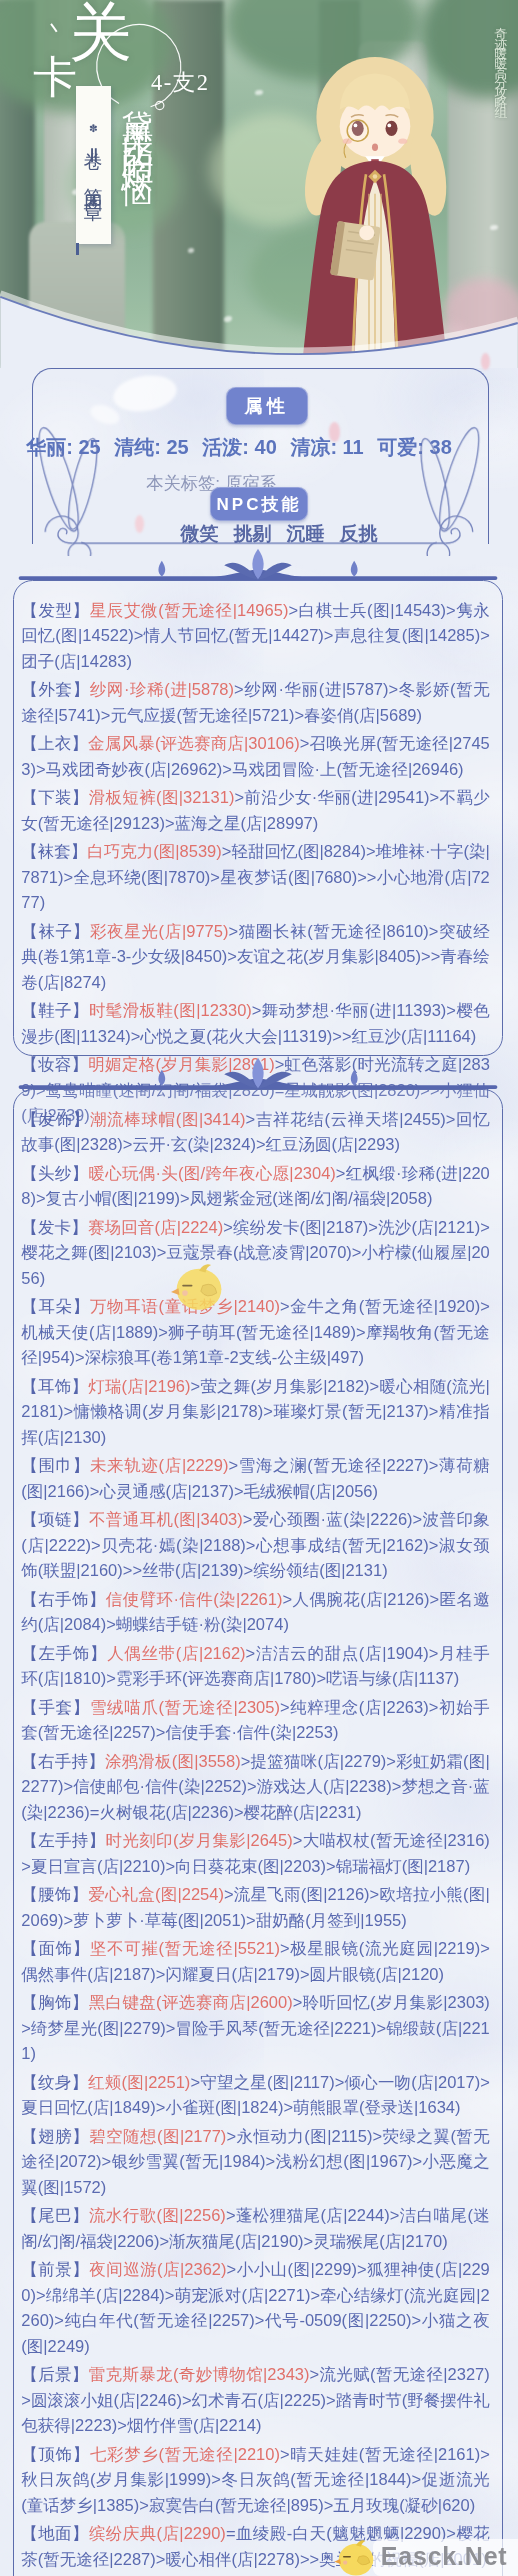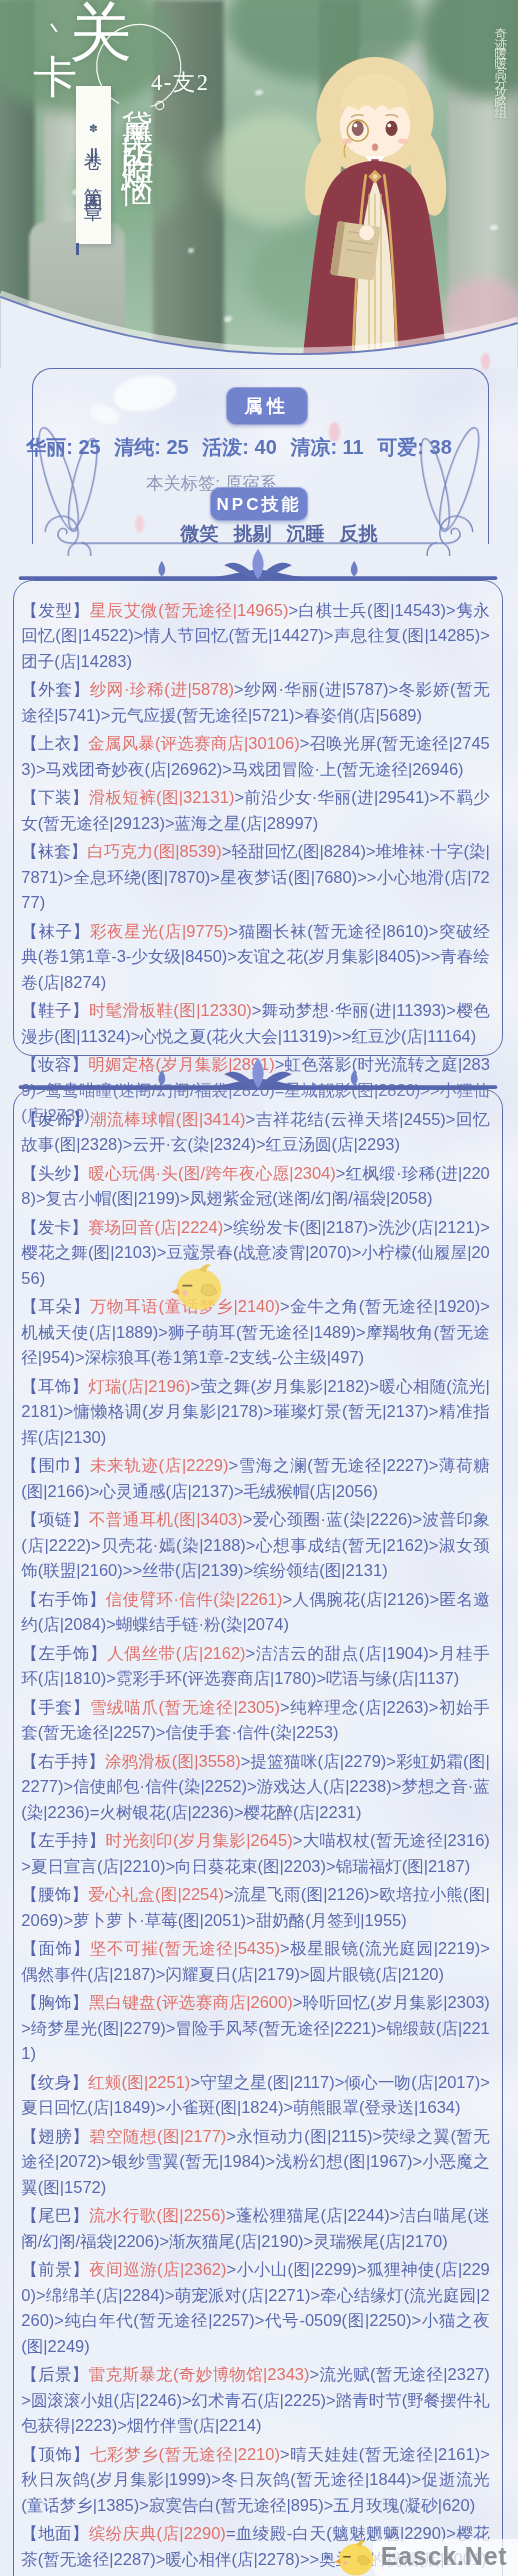--- a/index.html
+++ b/index.html
@@ -218,21 +218,21 @@
       <p class="entry"><span class="lbl">【耳朵】</span><span class="first">万物耳语(童话梦乡|2140)</span><span>&gt;金牛之角(暂无途径|1920)&gt;机械天使(店|1889)&gt;狮子萌耳(暂无途径|1489)&gt;摩羯牧角(暂无途径|954)&gt;深棕狼耳(卷1第1章-2支线-公主级|497)</span></p>
       <p class="entry"><span class="lbl">【耳饰】</span><span class="first">灯瑞(店|2196)</span><span>&gt;萤之舞(岁月集影|2182)&gt;暖心相随(流光|2181)&gt;慵懒格调(岁月集影|2178)&gt;璀璨灯景(暂无|2137)&gt;精准指挥(店|2130)</span></p>
       <p class="entry"><span class="lbl">【围巾】</span><span class="first">未来轨迹(店|2229)</span><span>&gt;雪海之澜(暂无途径|2227)&gt;薄荷糖(图|2166)&gt;心灵通感(店|2137)&gt;毛绒猴帽(店|2056)</span></p>
       <p class="entry"><span class="lbl">【项链】</span><span class="first">不普通耳机(图|3403)</span><span>&gt;爱心颈圈·蓝(染|2226)&gt;波普印象(店|2222)&gt;贝壳花·嫣(染|2188)&gt;心想事成结(暂无|2162)&gt;淑女颈饰(联盟|2160)&gt;&gt;丝带(店|2139)&gt;缤纷领结(图|2131)</span></p>
       <p class="entry"><span class="lbl">【右手饰】</span><span class="first">信使臂环·信件(染|2261)</span><span>&gt;人偶腕花(店|2126)&gt;匿名邀约(店|2084)&gt;蝴蝶结手链·粉(染|2074)</span></p>
       <p class="entry"><span class="lbl">【左手饰】</span><span class="first">人偶丝带(店|2162)</span><span>&gt;洁洁云的甜点(店|1904)&gt;月桂手环(店|1810)&gt;霓彩手环(评选赛商店|1780)&gt;呓语与缘(店|1137)</span></p>
       <p class="entry"><span class="lbl">【手套】</span><span class="first">雪绒喵爪(暂无途径|2305)</span><span>&gt;纯粹理念(店|2263)&gt;初始手套(暂无途径|2257)&gt;信使手套·信件(染|2253)</span></p>
       <p class="entry"><span class="lbl">【右手持】</span><span class="first">涂鸦滑板(图|3558)</span><span>&gt;提篮猫咪(店|2279)&gt;彩虹奶霜(图|2277)&gt;信使邮包·信件(染|2252)&gt;游戏达人(店|2238)&gt;梦想之音·蓝(染|2236)=火树银花(店|2236)&gt;樱花醉(店|2231)</span></p>
       <p class="entry"><span class="lbl">【左手持】</span><span class="first">时光刻印(岁月集影|2645)</span><span>&gt;大喵权杖(暂无途径|2316)&gt;夏日宣言(店|2210)&gt;向日葵花束(图|2203)&gt;锦瑞福灯(图|2187)</span></p>
       <p class="entry"><span class="lbl">【腰饰】</span><span class="first">爱心礼盒(图|2254)</span><span>&gt;流星飞雨(图|2126)&gt;欧培拉小熊(图|2069)&gt;萝卜萝卜·草莓(图|2051)&gt;甜奶酪(月签到|1955)</span></p>
-      <p class="entry"><span class="lbl">【面饰】</span><span class="first">坚不可摧(暂无途径|5435)</span><span>&gt;极星眼镜(流光庭园|2219)&gt;偶然事件(店|2187)&gt;闪耀夏日(店|2179)&gt;圆片眼镜(店|2120)</span></p>
+      <p class="entry"><span class="lbl">【面饰】</span><span class="first">坚不可摧(暂无途径|5521)</span><span>&gt;极星眼镜(流光庭园|2219)&gt;偶然事件(店|2187)&gt;闪耀夏日(店|2179)&gt;圆片眼镜(店|2120)</span></p>
       <p class="entry"><span class="lbl">【胸饰】</span><span class="first">黑白键盘(评选赛商店|2600)</span><span>&gt;聆听回忆(岁月集影|2303)&gt;绮梦星光(图|2279)&gt;冒险手风琴(暂无途径|2221)&gt;锦缎鼓(店|2211)</span></p>
       <p class="entry"><span class="lbl">【纹身】</span><span class="first">红颊(图|2251)</span><span>&gt;守望之星(图|2117)&gt;倾心一吻(店|2017)&gt;夏日回忆(店|1849)&gt;小雀斑(图|1824)&gt;萌熊眼罩(登录送|1634)</span></p>
       <p class="entry"><span class="lbl">【翅膀】</span><span class="first">碧空随想(图|2177)</span><span>&gt;永恒动力(图|2115)&gt;荧绿之翼(暂无途径|2072)&gt;银纱雪翼(暂无|1984)&gt;浅粉幻想(图|1967)&gt;小恶魔之翼(图|1572)</span></p>
       <p class="entry"><span class="lbl">【尾巴】</span><span class="first">流水行歌(图|2256)</span><span>&gt;蓬松狸猫尾(店|2244)&gt;洁白喵尾(迷阁/幻阁/福袋|2206)&gt;渐灰猫尾(店|2190)&gt;灵瑞猴尾(店|2170)</span></p>
       <p class="entry"><span class="lbl">【前景】</span><span class="first">夜间巡游(店|2362)</span><span>&gt;小小山(图|2299)&gt;狐狸神使(店|2290)&gt;绵绵羊(店|2284)&gt;萌宠派对(店|2271)&gt;牵心结缘灯(流光庭园|2260)&gt;纯白年代(暂无途径|2257)&gt;代号-0509(图|2250)&gt;小猫之夜(图|2249)</span></p>
       <p class="entry"><span class="lbl">【后景】</span><span class="first">雷克斯暴龙(奇妙博物馆|2343)</span><span>&gt;流光赋(暂无途径|2327)&gt;圆滚滚小姐(店|2246)&gt;幻术青石(店|2225)&gt;踏青时节(野餐摆件礼包获得|2223)&gt;烟竹伴雪(店|2214)</span></p>
       <p class="entry"><span class="lbl">【顶饰】</span><span class="first">七彩梦乡(暂无途径|2210)</span><span>&gt;晴天娃娃(暂无途径|2161)&gt;秋日灰鸽(岁月集影|1999)&gt;冬日灰鸽(暂无途径|1844)&gt;促逝流光(童话梦乡|1385)&gt;寂寞告白(暂无途径|895)&gt;五月玫瑰(凝砂|620)</span></p>
       <p class="entry"><span class="lbl">【地面】</span><span class="first">缤纷庆典(店|2290)</span><span>=血绫殿-白天(魑魅魍魉|2290)&gt;樱花茶(暂无途径|2287)&gt;暖心相伴(店|2278)&gt;&gt;奥兰多的祝福(店|2001)</span></p>
     </div>
 

